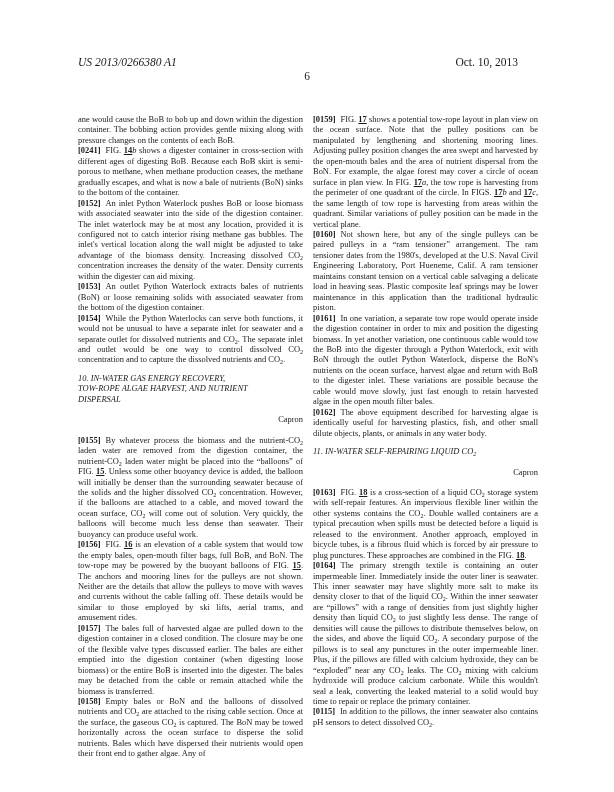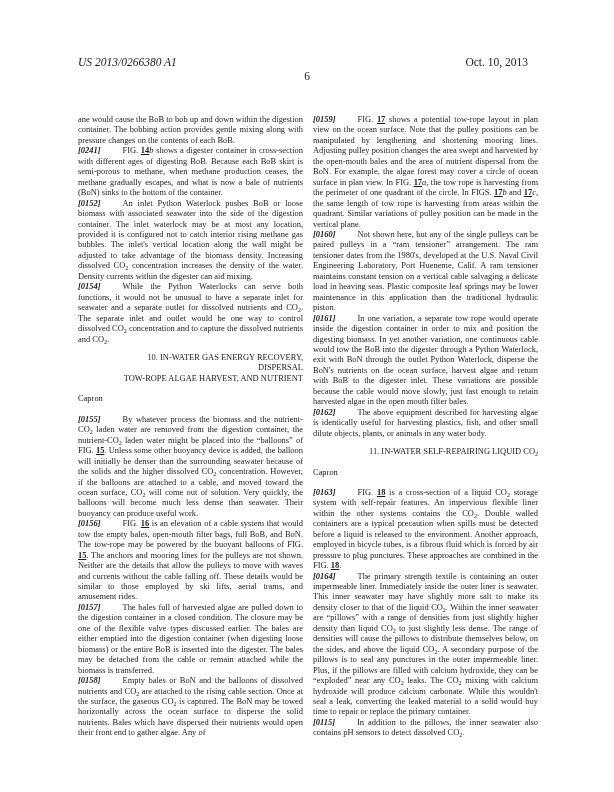--- a/index.html
+++ b/index.html
@@ -1,50 +1,51 @@
 <!DOCTYPE html>
 <html><head>
 <meta charset="utf-8">
 <style>
   html, body { margin: 0; padding: 0; }
   body {
     width: 614px; height: 792px; background: #ffffff; position: relative; overflow: hidden;
     font-family: "Liberation Serif", "DejaVu Serif", serif; color: #1a1a1a;
   }
   .hdr-left { position: absolute; left: 78px; top: 56px; font-size: 11.5px; font-style: italic; }
-  .hdr-right { position: absolute; right: 86px; top: 56px; font-size: 11.5px; }
+  .hdr-right { position: absolute; right: 96px; top: 56px; font-size: 11.5px; }
   .page-num { position: absolute; left: 0; width: 614px; text-align: center; top: 70px; font-size: 11.5px; }
   .col { position: absolute; top: 114px; width: 225px; font-size: 8.45px; line-height: 10.45px; text-align: justify; hyphens: manual; }
   .col-left { left: 78px; }
   .col-right { left: 313px; }
   .col p { margin: 0; }
-  .pnum { font-weight: bold; margin-right: 22px; font-style: italic; }
-  .section-title { text-align: right; margin: 8px 0 0 0; line-height: 10.45px; }
-  .author { text-align: left; margin: 10px 0 10px 0; }
+  .pnum { font-weight: bold; margin-right: 5px; }
+  .section-title { text-align: left; margin: 8px 0 0 0; line-height: 10.45px; font-style: italic; }
+  .author { text-align: right; margin: 10px 0 10px 0; }
   b.fig { font-weight: bold; text-decoration: underline; }
   sub { font-size: 6px; line-height: 0; vertical-align: -2px; }
 </style>
 </head>
 <body>
 
 <div class="hdr-left">US 2013/0266380 A1</div>
 <div class="hdr-right">Oct. 10, 2013</div>
 <div class="page-num">6</div>
 
 <div class="col col-left">
   <p>ane would cause the BoB to bob up and down within the digestion container. The bobbing action provides gentle mixing along with pressure changes on the contents of each BoB.</p>
   <div id="left-paras">
       <p><span class="pnum">[0241]</span>FIG. <b class="fig">14</b><i>b</i> shows a digester container in cross-section with different ages of digesting BoB. Because each BoB skirt is semi-porous to methane, when methane production ceases, the methane gradually escapes, and what is now a bale of nutrients (BoN) sinks to the bottom of the container.</p>
       <p><span class="pnum">[0152]</span>An inlet Python Waterlock pushes BoB or loose biomass with associated seawater into the side of the digestion container. The inlet waterlock may be at most any location, provided it is configured not to catch interior rising methane gas bubbles. The inlet's vertical location along the wall might be adjusted to take advantage of the biomass density. Increasing dissolved CO<sub>2</sub> concentration increases the density of the water. Density currents within the digester can aid mixing.</p>
+      <p><span class="pnum">[0153]</span>An outlet Python Waterlock extracts bales of nutrients (BoN) or loose remaining solids with associated seawater from the bottom of the digestion container.</p>
       <p><span class="pnum">[0154]</span>While the Python Waterlocks can serve both functions, it would not be unusual to have a separate inlet for seawater and a separate outlet for dissolved nutrients and CO<sub>2</sub>. The separate inlet and outlet would be one way to control dissolved CO<sub>2</sub> concentration and to capture the dissolved nutrients and CO<sub>2</sub>.</p>
     </div>
   <div class="section-title">
     <div>10. IN-WATER GAS ENERGY RECOVERY,</div>
+    <div>TOW-ROPE ALGAE HARVEST, AND NUTRIENT</div>
     <div>DISPERSAL</div>
-    <div>TOW-ROPE ALGAE HARVEST, AND NUTRIENT</div>
   </div>
   <div class="author">Capron</div>
   <div id="left-paras-after">
       <p><span class="pnum">[0155]</span>By whatever process the biomass and the nutrient-CO<sub>2</sub> laden water are removed from the digestion container, the nutrient-CO<sub>2</sub> laden water might be placed into the “balloons” of FIG. <b class="fig">15</b><i></i>. Unless some other buoyancy device is added, the balloon will initially be denser than the surrounding seawater because of the solids and the higher dissolved CO<sub>2</sub> concentration. However, if the balloons are attached to a cable, and moved toward the ocean surface, CO<sub>2</sub> will come out of solution. Very quickly, the balloons will become much less dense than seawater. Their buoyancy can produce useful work.</p>
       <p><span class="pnum">[0156]</span>FIG. <b class="fig">16</b><i></i> is an elevation of a cable system that would tow the empty bales, open-mouth filter bags, full BoB, and BoN. The tow-rope may be powered by the buoyant balloons of FIG. <b class="fig">15</b><i></i>. The anchors and mooring lines for the pulleys are not shown. Neither are the details that allow the pulleys to move with waves and currents without the cable falling off. These details would be similar to those employed by ski lifts, aerial trams, and amusement rides.</p>
       <p><span class="pnum">[0157]</span>The bales full of harvested algae are pulled down to the digestion container in a closed condition. The closure may be one of the flexible valve types discussed earlier. The bales are either emptied into the digestion container (when digesting loose biomass) or the entire BoB is inserted into the digester. The bales may be detached from the cable or remain attached while the biomass is transferred.</p>
       <p><span class="pnum">[0158]</span>Empty bales or BoN and the balloons of dissolved nutrients and CO<sub>2</sub> are attached to the rising cable section. Once at the surface, the gaseous CO<sub>2</sub> is captured. The BoN may be towed horizontally across the ocean surface to disperse the solid nutrients. Bales which have dispersed their nutrients would open their front end to gather algae. Any of</p>
     </div>
 </div>
 

